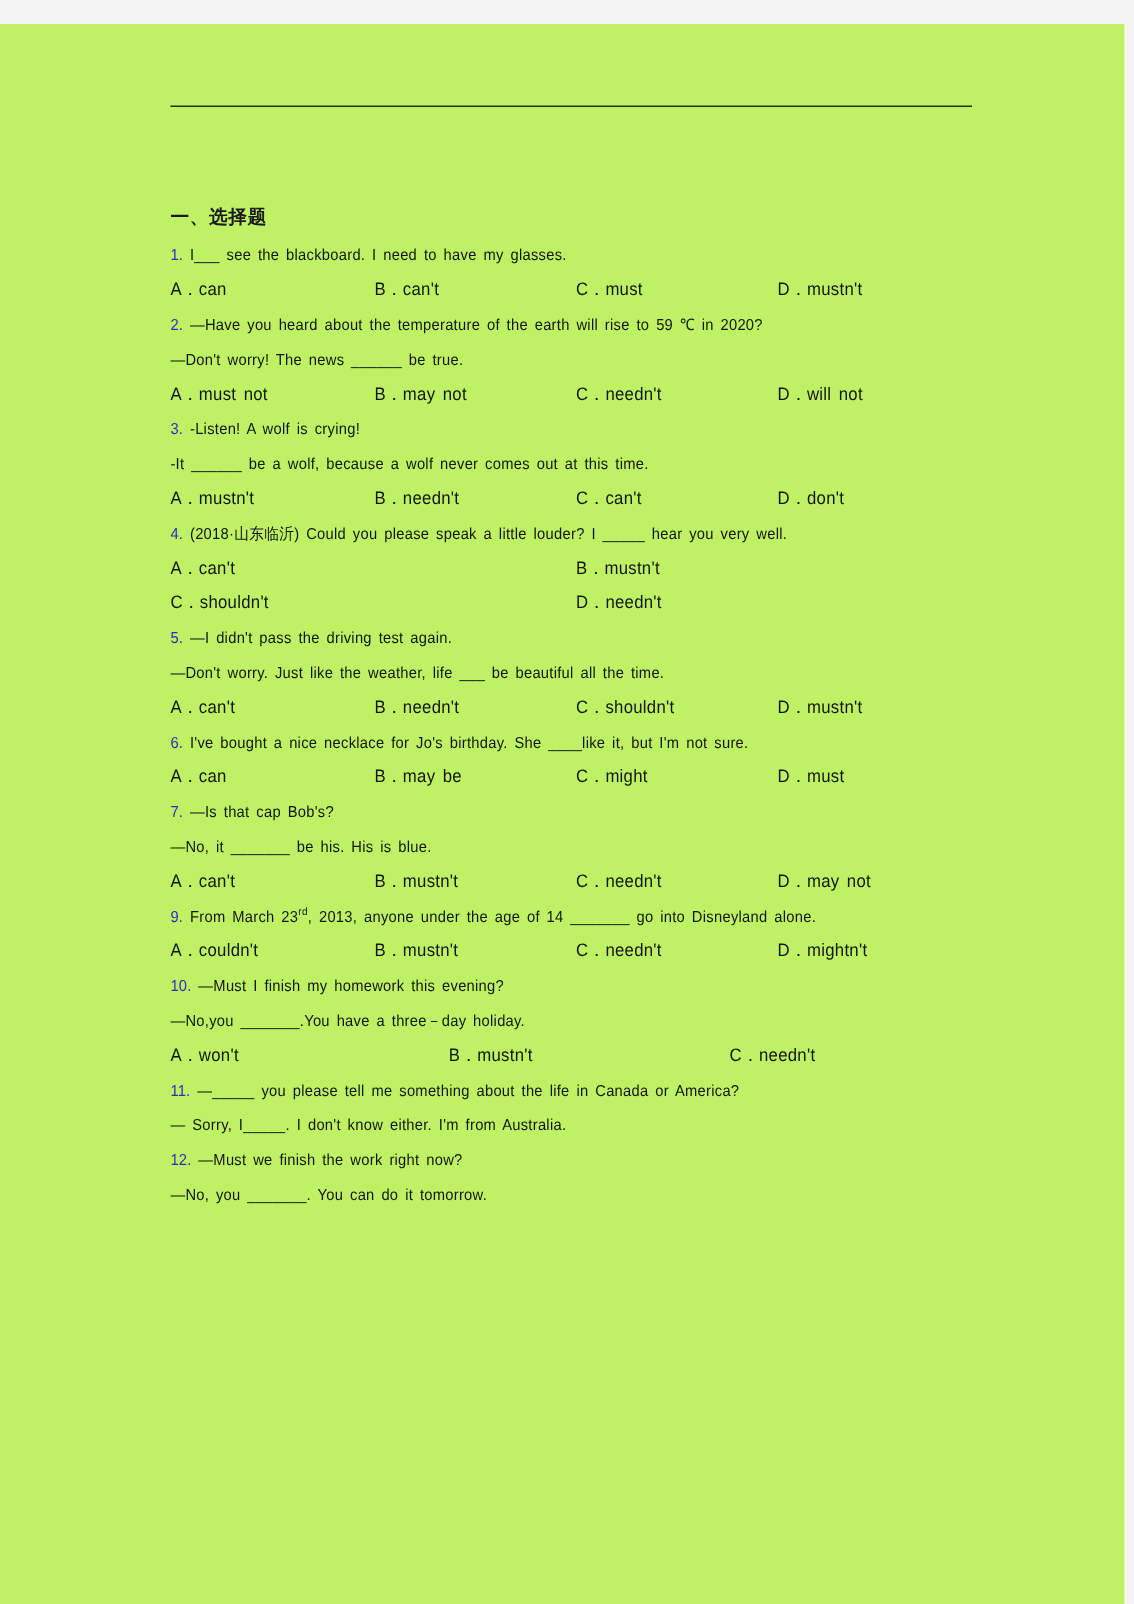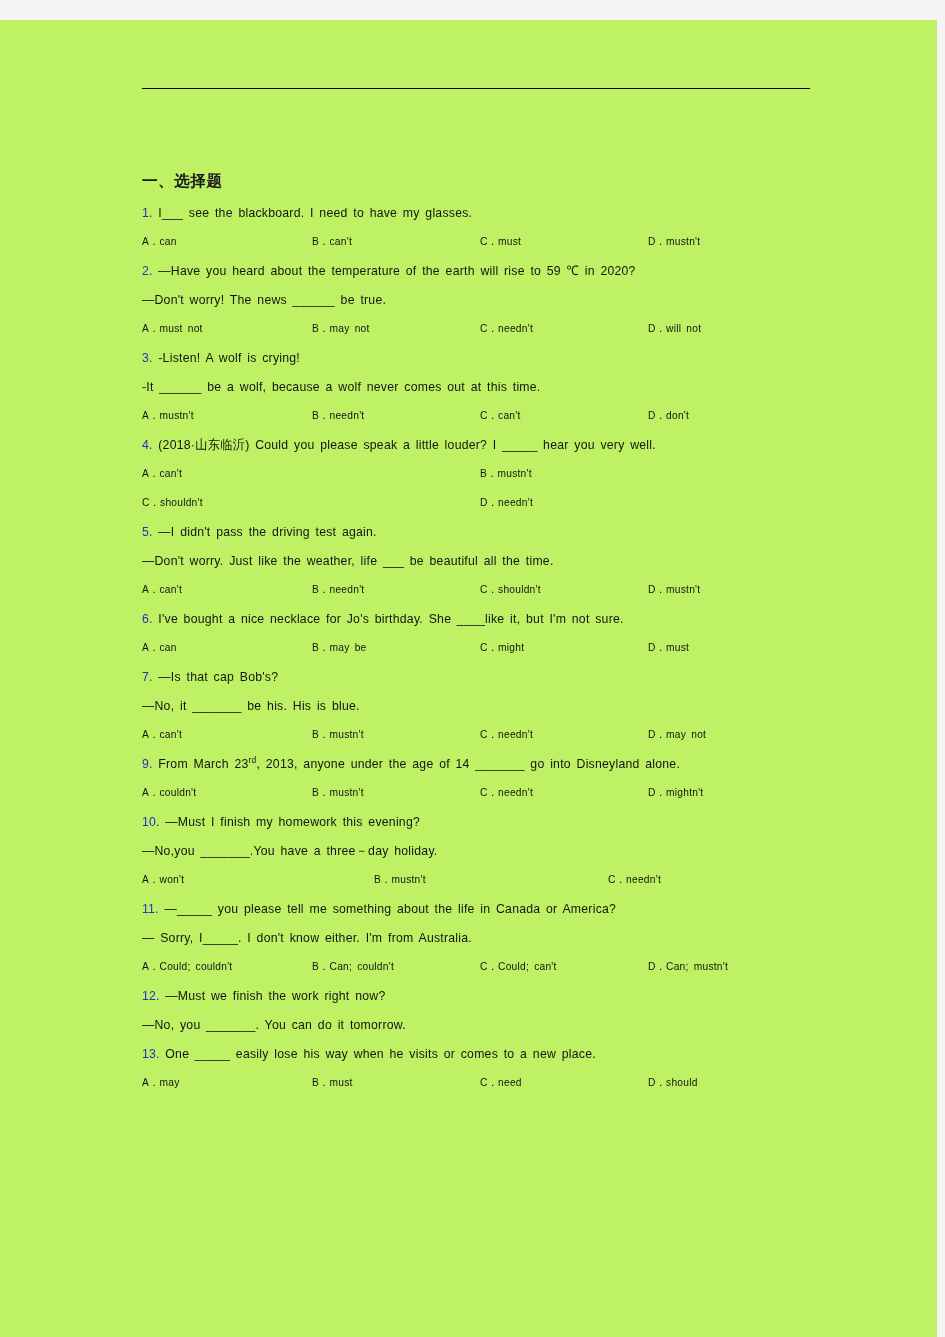--- a/index.html
+++ b/index.html
@@ -56,21 +56,21 @@
     letter-spacing: 0.25px;
     word-spacing: 2.2px;
     transform: scaleX(0.93);
     transform-origin: left center;
   }
   .qnum {
     color: #2c2cc4;
     letter-spacing: 0.2px;
   }
   .opts {
-    font-size: 11px;
+    font-size: 15px;
     color: #141414;
     line-height: 29px;
     white-space: nowrap;
     position: relative;
     height: 29px;
     letter-spacing: 0.25px;
     word-spacing: 2.2px;
   }
   .opt {
     position: absolute;
@@ -185,35 +185,20 @@
           <div class="line"><span>—No,you _______.You have a three－day holiday.</span></div>
           <div class="opts cols3">
             <span class="opt c0">A．won't</span>
             <span class="opt c1">B．mustn't</span>
             <span class="opt c2">C．needn't</span>
           </div>
         </div>
         <div class="q">
           <div class="line"><span class="qnum">11.</span><span>&nbsp;</span><span>—_____ you please tell me something about the life in Canada or America?</span></div>
           <div class="line"><span>— Sorry, I_____. I don't know either. I'm from Australia.</span></div>
-          <div class="opts cols4">
-            <span class="opt c0">A．Could; couldn't</span>
-            <span class="opt c1">B．Can; couldn't</span>
-            <span class="opt c2">C．Could; can't</span>
-            <span class="opt c3">D．Can; mustn't</span>
-          </div>
         </div>
         <div class="q">
           <div class="line"><span class="qnum">12.</span><span>&nbsp;</span><span>—Must we finish the work right now?</span></div>
           <div class="line"><span>—No, you _______. You can do it tomorrow.</span></div>
-        </div>
-        <div class="q">
-          <div class="line"><span class="qnum">13.</span><span>&nbsp;</span><span>One _____ easily lose his way when he visits or comes to a new place.</span></div>
-          <div class="opts cols4">
-            <span class="opt c0">A．may</span>
-            <span class="opt c1">B．must</span>
-            <span class="opt c2">C．need</span>
-            <span class="opt c3">D．should</span>
-          </div>
         </div>
       </div>
   </div>
 </div>
 
 </body></html>

